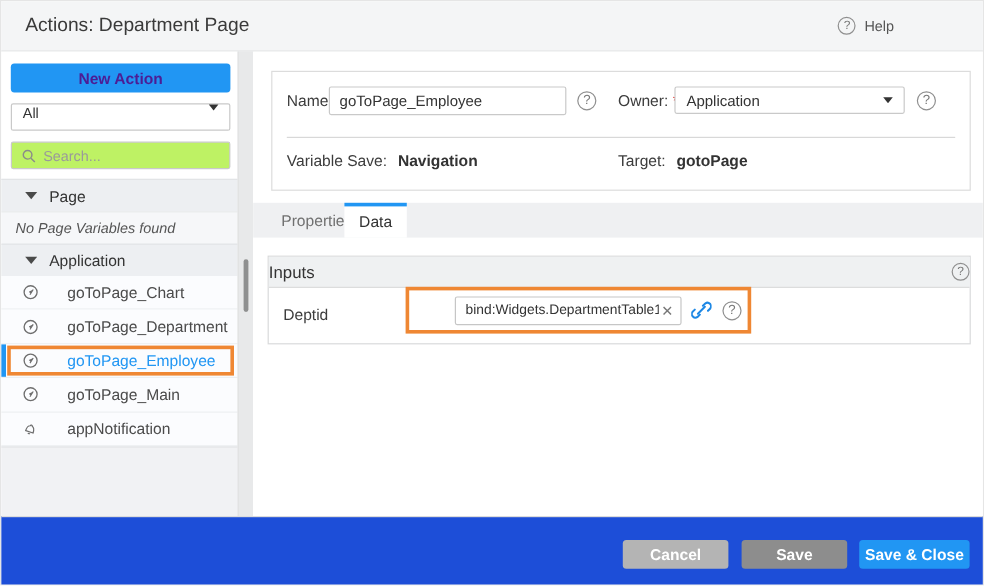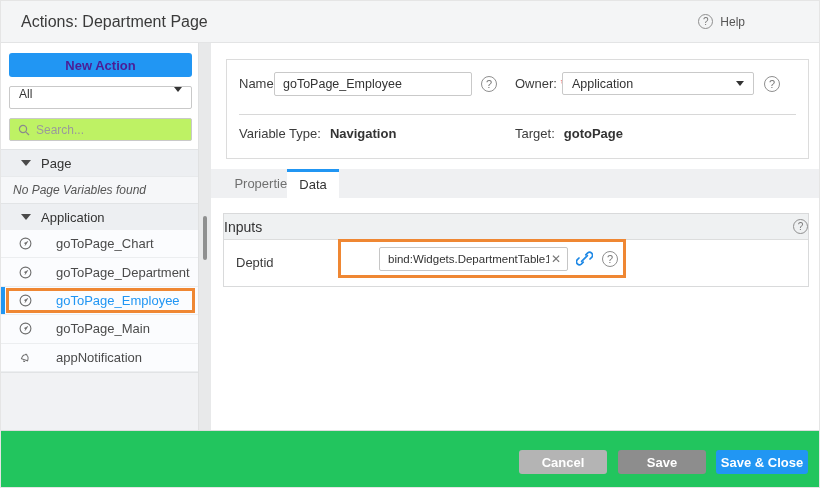--- a/index.html
+++ b/index.html
@@ -74,21 +74,21 @@
   .row-label { position:absolute; left:12px; top:15px; font-size:13px; color:#3c3c3c; }
   .bind-input { position:absolute; left:155px; top:7px; width:189px; height:24px; border:1px solid #c6c6c6; border-radius:2px;
                 background:#fff; display:flex; align-items:center; padding:0 4px 0 8px; cursor:text; }
   .bind-input .val { flex:1; font-size:11.5px; color:#333; white-space:nowrap; overflow:hidden; }
   .clear-x { font-size:12px; color:#777; cursor:pointer; padding:0 2px; flex:0 0 auto; }
   .link-btn { position:absolute; left:352px; top:10px; cursor:pointer; }
   .inputs-body .qicon { position:absolute; left:378px; top:11px; width:16px; height:16px; font-size:11px; cursor:pointer; }
   .hl-bind { position:absolute; left:114px; top:-1px; width:288px; height:39px; border:3px solid #ef8733; pointer-events:none; z-index:2; }
 
   
-  .footer { position:absolute; left:0; top:429px; width:820px; height:59px; background:#22c55e; border-top:1px solid #dcdcdc; }
+  .footer { position:absolute; left:0; top:429px; width:820px; height:59px; background:#1d4ed8; border-top:1px solid #dcdcdc; }
   .fbtn { position:absolute; top:19px; height:24px; border:none; border-radius:3px; color:#fff; font-size:13px; font-weight:bold;
           display:flex; align-items:center; justify-content:center; cursor:pointer; font-family:inherit; }
   .fbtn.cancel { left:518px; width:88px; background:#b4b4b4; }
   .fbtn.save { left:617px; width:88px; background:#8d8d8d; }
   .fbtn.saveclose { left:715px; width:92px; background:#2196f3; }
 
   svg { display:block; }
 </style>
 </head>
 <body>
@@ -211,21 +211,21 @@
       </span>
       <div class="f-select" style="left:335px; top:12px; width:192px;">
         <span>Application</span>
         <span class="caret"></span>
       </div>
       <span class="qicon" style="left:537px; top:16px;">?</span>
 
       <div class="divider"></div>
 
       <div class="ro-group" style="left:12px;">
-        <span>Variable Type:</span><b>Navigation</b>
+        <span>Variable Save:</span><b>Navigation</b>
       </div>
       <div class="ro-group" style="left:288px;">
         <span>Target:</span><b>gotoPage</b>
       </div>
     </div>
 
     <div class="tabstrip">
       <div class="tab" style="left:22px; width:62px;">Properties</div>
       <div class="tab active" style="left:76px; width:52px;">Data</div>
     </div>

